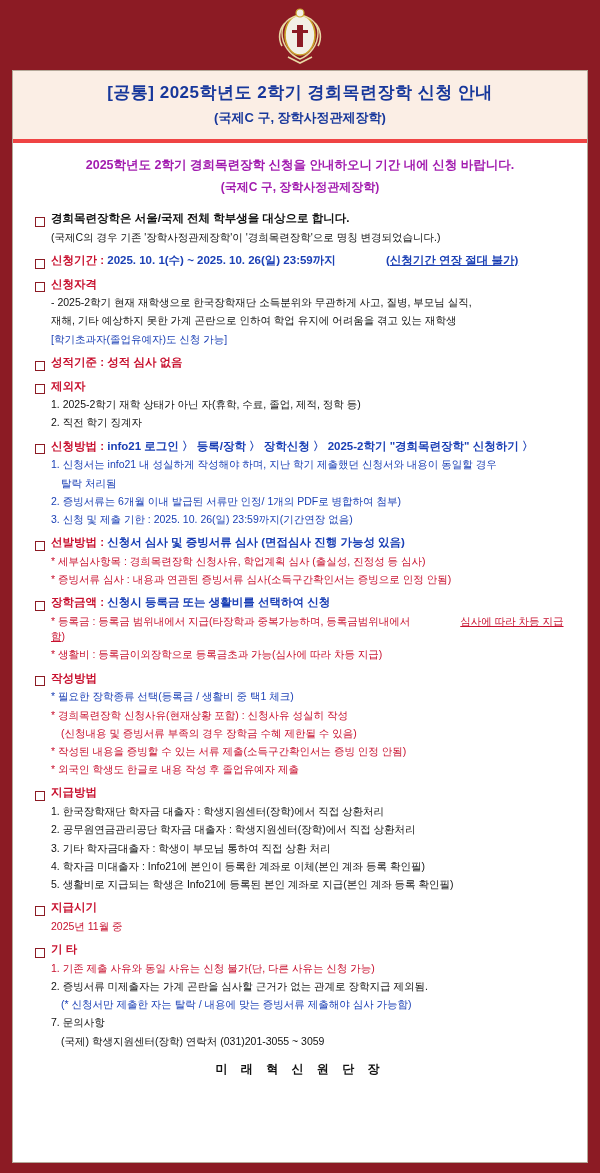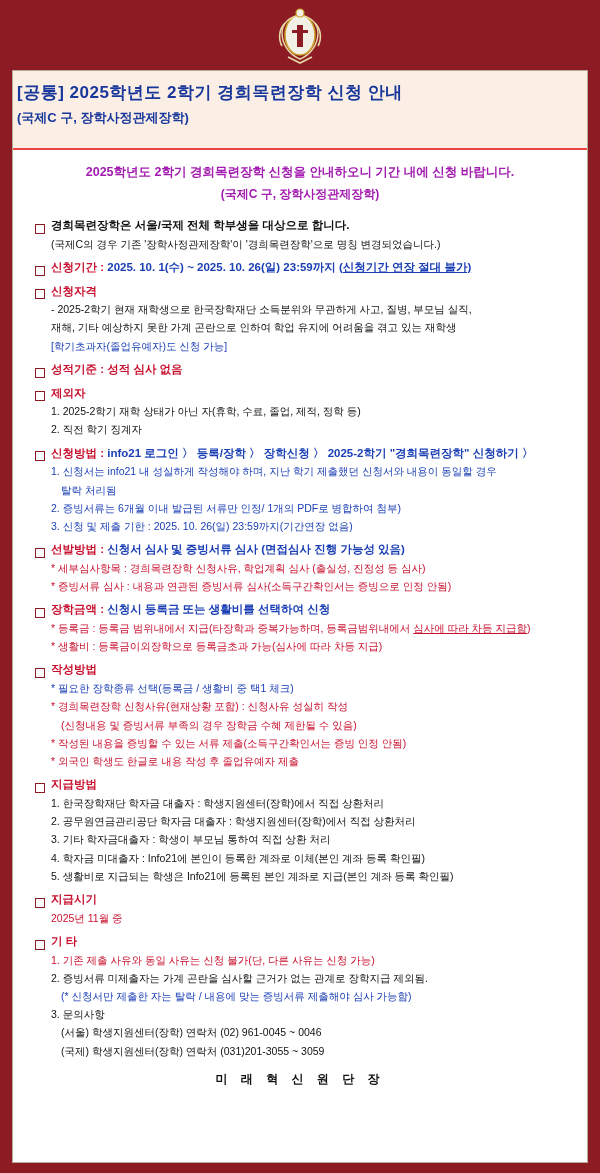--- a/index.html
+++ b/index.html
@@ -39,22 +39,23 @@
     right: 12px;
     top: 70px;
     bottom: 10px;
     background: #ffffff;
     border: 1px solid #b5a99a;
     box-sizing: border-box;
   }
 
   .title-box {
     background: #fbeee5;
-    border-bottom: 2px solid #ef4444;
-    padding: 10px 4px 21px 4px;
+    border-bottom: 4px solid #ef4444;
+    padding: 10px 4px 12px 4px;
+    text-align: center;
   }
   .title-main {
     color: #17379b;
     font-size: 17px;
     font-weight: bold;
     letter-spacing: 0.5px;
   }
   .title-sub {
     color: #17379b;
     font-size: 13px;
@@ -95,21 +96,21 @@
   .c-red { color: #c8102e; }
   .c-blue { color: #1a3fb5; }
   .c-black { color: #111111; }
 
   .sub {
     margin: 3px 0 0 16px;
     font-size: 10.5px;
   }
   .sub.ind2 { margin-left: 26px; }
 
-  .u { text-decoration: underline; }
+  .u { text-decoration: underline; margin-left: 47px; }
   .b { font-weight: normal; }
 
   .footer {
     text-align: center;
     font-size: 12px;
     font-weight: bold;
     letter-spacing: 5px;
     color: #111;
     margin-top: 12px;
     padding-bottom: 10px;
@@ -240,21 +241,20 @@
           <div class="sub c-red">2025년 11월 중</div>
         </div>
         <div class="sec">
           <div class="sec-head">
             <span class="box-glyph"></span>
             <span class="txt"><span class="c-red">기 타</span></span>
           </div>
           <div class="sub c-red">1. 기존 제출 사유와 동일 사유는 신청 불가(단, 다른 사유는 신청 가능)</div>
           <div class="sub c-black">2. 증빙서류 미제출자는 가계 곤란을 심사할 근거가 없는 관계로 장학지급 제외됨.</div>
           <div class="sub c-blue ind2">(* 신청서만 제출한 자는 탈락 / 내용에 맞는 증빙서류 제출해야 심사 가능함)</div>
-          <div class="sub c-black">3. 문의사항</div>
-          <div class="sub c-black ind2">(서울) 학생지원센터(장학) 연락처 (02) 961-0045 ~ 0046</div>
+          <div class="sub c-black">7. 문의사항</div>
           <div class="sub c-black ind2">(국제) 학생지원센터(장학) 연락처 (031)201-3055 ~ 3059</div>
         </div>
       </div>
 
     <div class="footer">미 래 혁 신 원 단 장</div>
   </div>
 </div>
 
 </body></html>

